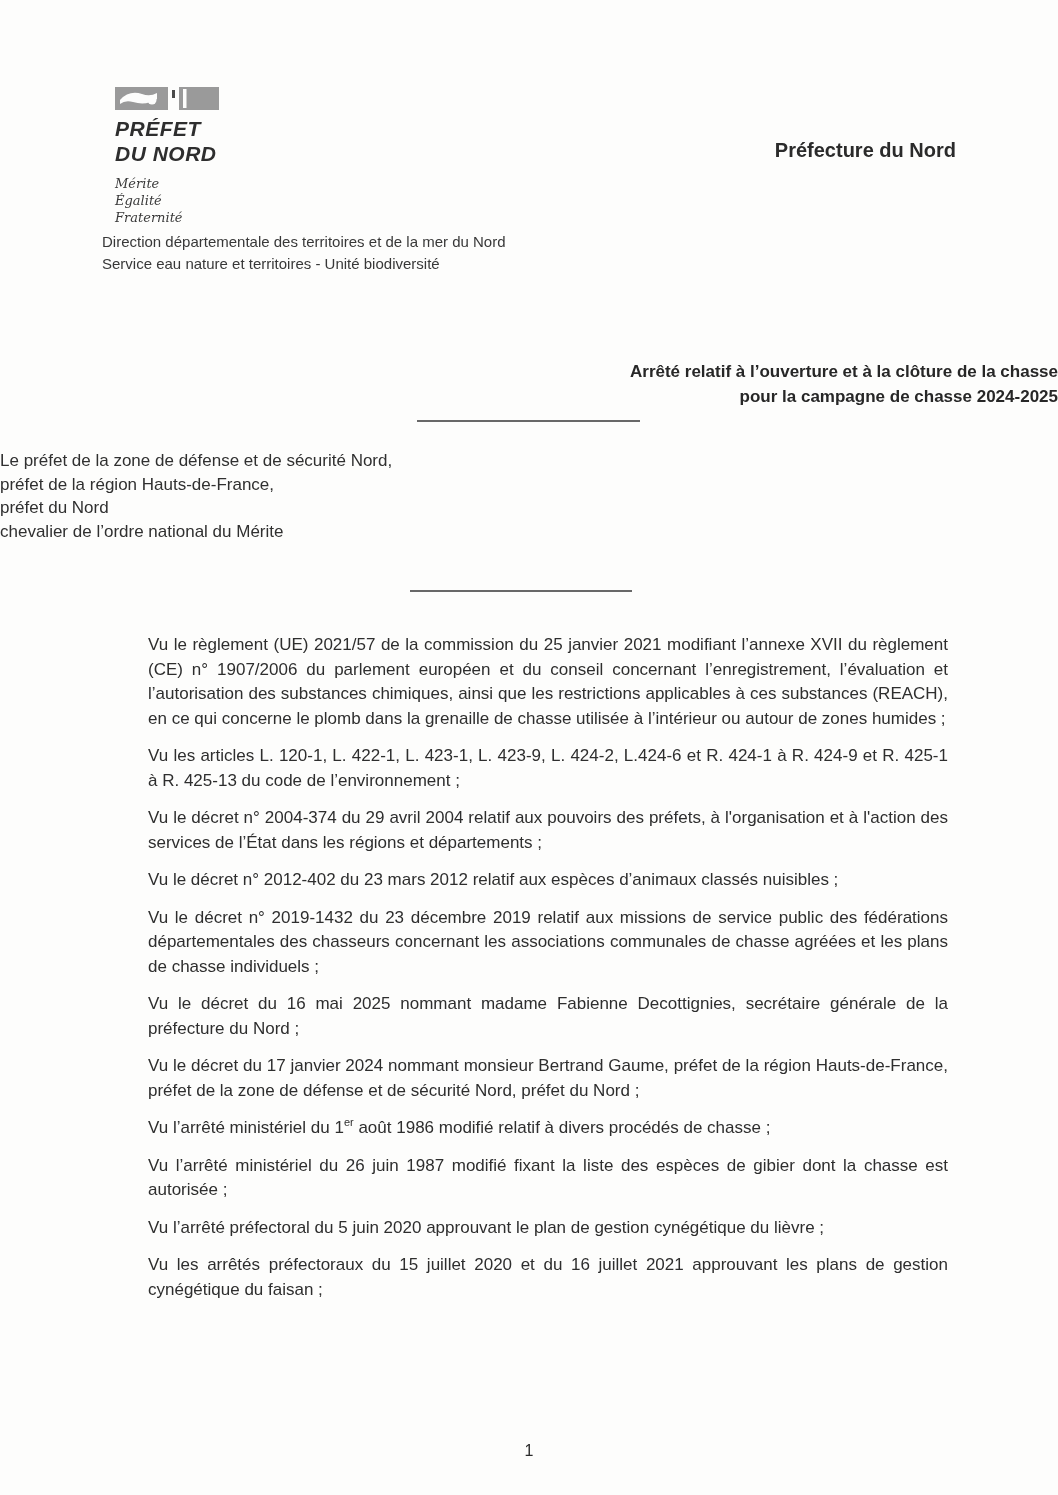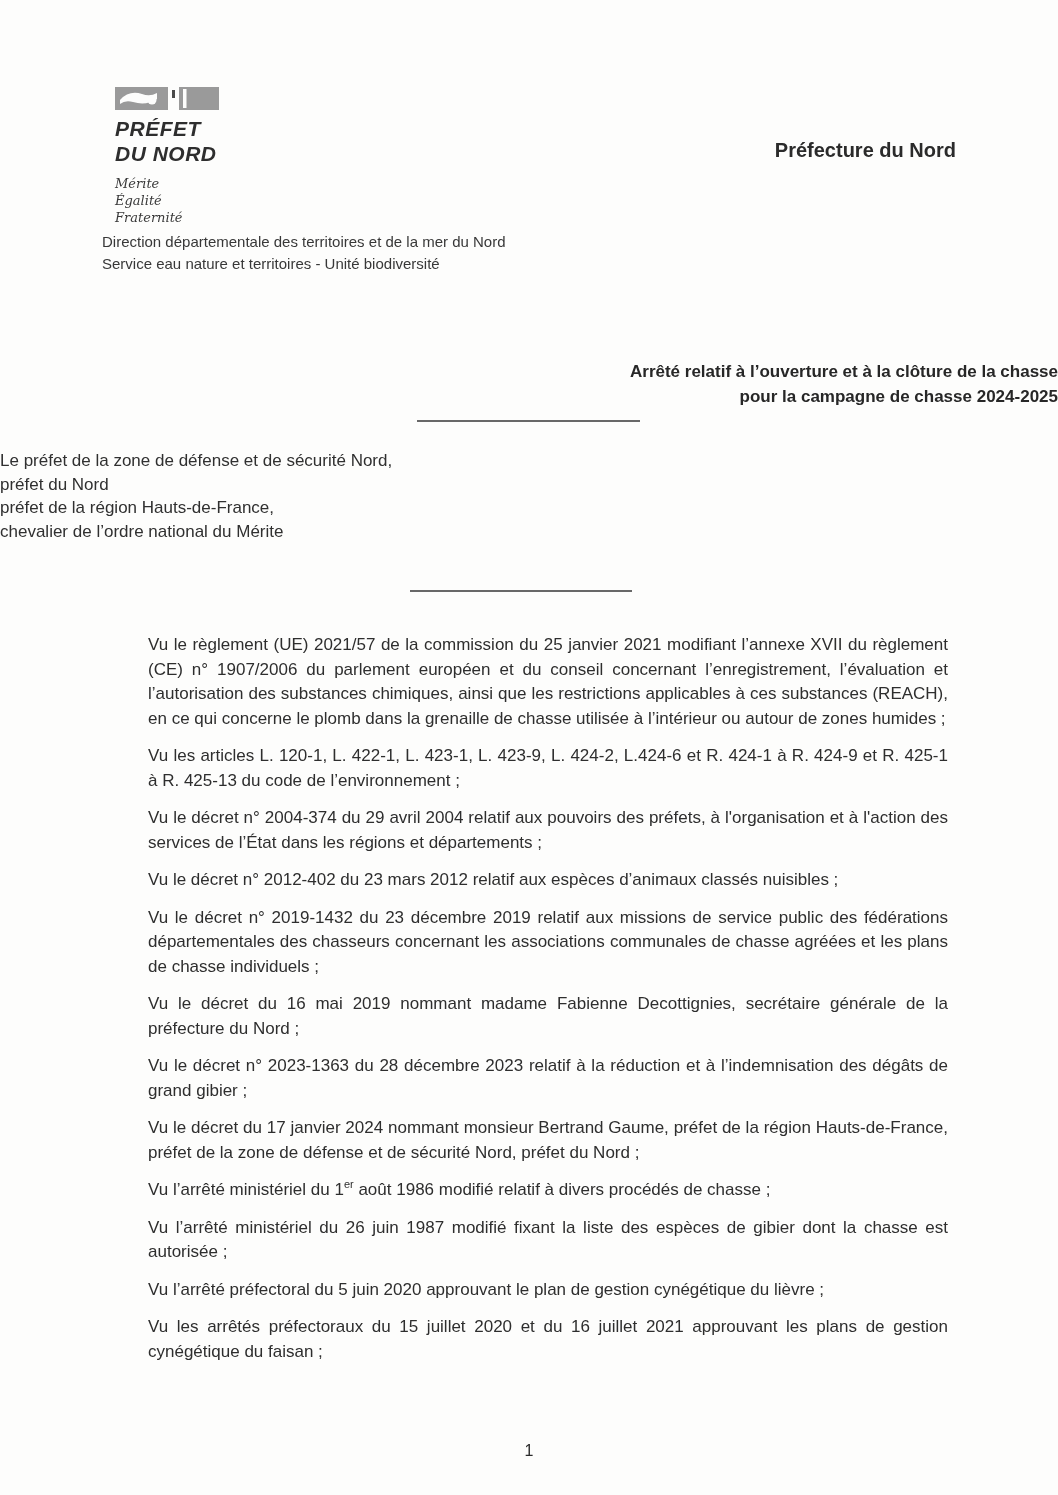--- a/index.html
+++ b/index.html
@@ -146,35 +146,34 @@
 
   <div class="doc-title">
       <div>Arrêté relatif à l’ouverture et à la clôture de la chasse</div>
       <div>pour la campagne de chasse 2024-2025</div>
     </div>
 
   <div class="separator sep1"></div>
 
   <div class="authority">
       <div>Le préfet de la zone de défense et de sécurité Nord,</div>
+      <div>préfet de la région Hauts-de-France,</div>
       <div>préfet du Nord</div>
-      <div>préfet de la région Hauts-de-France,</div>
       <div>chevalier de l’ordre national du Mérite</div>
     </div>
 
   <div class="separator sep2"></div>
 
   <div class="body-text">
       <p class="para">Vu le règlement (UE) 2021/57 de la commission du 25 janvier 2021 modifiant l’annexe XVII du règlement (CE) n° 1907/2006 du parlement européen et du conseil concernant l’enregistrement, l’évaluation et l’autorisation des substances chimiques, ainsi que les restrictions applicables à ces substances (REACH), en ce qui concerne le plomb dans la grenaille de chasse utilisée à l’intérieur ou autour de zones humides ;</p>
       <p class="para">Vu les articles L. 120-1, L. 422-1, L. 423-1, L. 423-9, L. 424-2, L.424-6 et R. 424-1 à R. 424-9 et R. 425-1 à R. 425-13 du code de l’environnement ;</p>
       <p class="para">Vu le décret n° 2004-374 du 29 avril 2004 relatif aux pouvoirs des préfets, à l'organisation et à l'action des services de l’État dans les régions et départements ;</p>
       <p class="para">Vu le décret n° 2012-402 du 23 mars 2012 relatif aux espèces d’animaux classés nuisibles ;</p>
       <p class="para">Vu le décret n° 2019-1432 du 23 décembre 2019 relatif aux missions de service public des fédérations départementales des chasseurs concernant les associations communales de chasse agréées et les plans de chasse individuels ;</p>
-      <p class="para">Vu le décret du 16 mai 2019 nommant madame Fabienne Decottignies, secrétaire générale de la préfecture du Nord ;</p>
-      <p class="para">Vu le décret n° 2023-1363 du 28 décembre 2023 relatif à la réduction et à l’indemnisation des dégâts de grand gibier ;</p>
+      <p class="para">Vu le décret du 16 mai 2025 nommant madame Fabienne Decottignies, secrétaire générale de la préfecture du Nord ;</p>
       <p class="para">Vu le décret du 17 janvier 2024 nommant monsieur Bertrand Gaume, préfet de la région Hauts-de-France, préfet de la zone de défense et de sécurité Nord, préfet du Nord ;</p>
       <p class="para">Vu l’arrêté ministériel du 1<sup>er</sup> août 1986 modifié relatif à divers procédés de chasse ;</p>
       <p class="para">Vu l’arrêté ministériel du 26 juin 1987 modifié fixant la liste des espèces de gibier dont la chasse est autorisée ;</p>
       <p class="para">Vu l’arrêté préfectoral du 5 juin 2020 approuvant le plan de gestion cynégétique du lièvre ;</p>
       <p class="para">Vu les arrêtés préfectoraux du 15 juillet 2020 et du 16 juillet 2021 approuvant les plans de gestion cynégétique du faisan ;</p>
     </div>
 
   <div class="page-number">1</div>
 
 </div>

